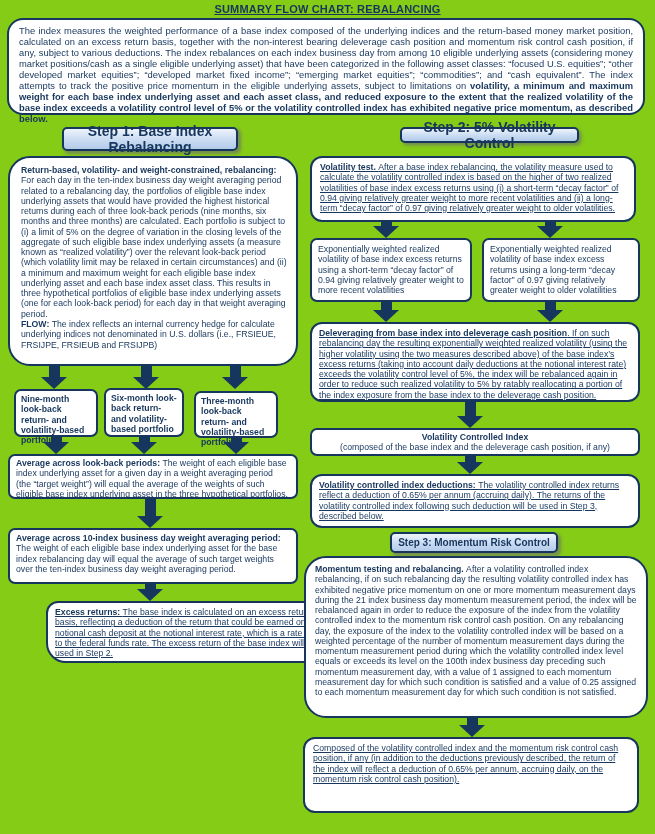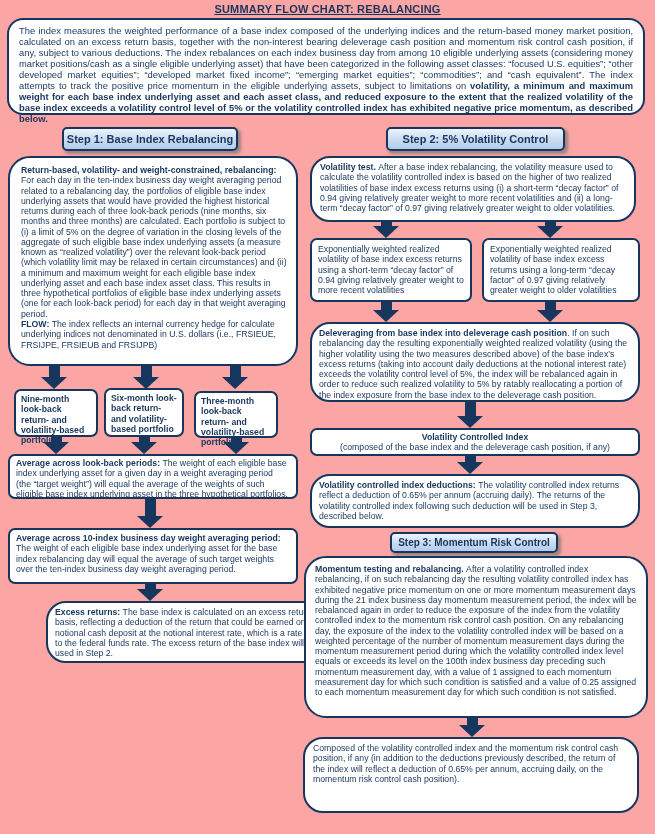--- a/index.html
+++ b/index.html
@@ -1,43 +1,43 @@
 <!DOCTYPE html>
 <html><head>
 <meta charset="utf-8">
 <style>
   html,body { margin:0; padding:0; background:#ffffff; }
   .page {
-    position:relative; width:655px; height:834px; background:#fca5a5;
+    position:relative; width:655px; height:834px; background:#84cc16;
     font-family:"Liberation Sans", sans-serif; color:#17365d; overflow:hidden;
   }
   .page-title {
     position:absolute; top:3px; left:0; width:100%; text-align:center;
     font-size:11px; font-weight:bold; text-decoration:underline; letter-spacing:0.2px;
   }
   .fbox {
     position:absolute; box-sizing:border-box; background:#ffffff;
     border:2.5px solid #17365d; color:#17365d;
     font-size:8.7px; line-height:1.18; text-align:left;
   }
   .fbox p { margin:0; }
   .fbox b { font-weight:bold; }
   .r-lg { border-radius:22px; }
-  .r-md { border-radius:20px; }
+  .r-md { border-radius:12px;text-decoration:underline; }
   .r-sm { border-radius:7px; }
   .intro-box {
     left:7px; top:18px; width:638px; height:97px; border-radius:16px;
     padding:5px 10px 4px 10px; font-size:9.4px; line-height:1.17; text-align:justify;
   }
   .step-btn {
     position:absolute; box-sizing:border-box;
     background:linear-gradient(180deg,#eef4fc 0%,#cfdff4 45%,#b3cbea 100%);
     border:2px solid #17365d; border-radius:5px;
     box-shadow:2.5px 2.5px 3px rgba(110,110,110,0.65);
-    color:#17365d; font-weight:bold; font-size:11px;
+    color:#17365d; font-weight:bold; font-size:14px;
     display:flex; align-items:center; justify-content:center; text-align:center;
   }
   .arrow { position:absolute; width:26px; }
   .arrow .stem { margin:0 auto; width:11px; background:#17365d; }
   .arrow .head {
     width:0; height:0; margin:0 auto;
     border-left:13px solid transparent; border-right:13px solid transparent;
     border-top:12px solid #17365d;
   }
   .ctr { text-align:center; }
@@ -48,21 +48,21 @@
 
 <div class="page">
 
   <div class="page-title">SUMMARY FLOW CHART:  REBALANCING</div>
 
   <div class="fbox intro-box">
     <p><span>The index measures the weighted performance of a base index composed of the underlying indices and the return-based money market position, calculated on an excess return basis, together with the non-interest bearing deleverage cash position and momentum risk control cash position, if any, subject to various deductions. The index rebalances on each index business day from among 10 eligible underlying assets (considering money market positions/cash as a single eligible underlying asset) that have been categorized in the following asset classes:  “focused U.S. equities”; “other developed market equities”; “developed market fixed income”; “emerging market equities”; “commodities”; and “cash equivalent”. The index attempts to track the positive price momentum in the eligible underlying assets, subject to limitations on </span><b>volatility, a minimum and maximum weight for each base index underlying asset and each asset class, and reduced exposure to the extent that the realized volatility of the base index exceeds a volatility control level of 5% or the volatility controlled index has exhibited negative price momentum, as described below.</b></p>
   </div>
 
   <div class="step-btn" style="left:62px; top:127px; width:176px; height:24px;">Step 1: Base Index Rebalancing</div>
-  <div class="step-btn" style="left:386px; top:127px; width:179px; height:24px;">Step 2:  5% Volatility Control</div>
+  <div class="step-btn" style="left:400px; top:127px; width:179px; height:16px;">Step 2:  5% Volatility Control</div>
 
   <div class="fbox r-lg" style="left:8px; top:156px; width:290px; height:210px; padding:7px 9px 5px 11px;">
     <p><b>Return-based, volatility- and weight-constrained, rebalancing: </b><span>For each day in the ten-index business day weight averaging period related to a rebalancing day, the portfolios of eligible base index underlying assets that would have provided the highest historical returns during each of three look-back periods (nine months, six months and three months) are calculated. Each portfolio is subject to (i) a limit of 5% on the degree of variation in the closing levels of the aggregate of such eligible base index underlying assets (a measure known as “realized volatility”) over the relevant look-back period (which volatility limit may be relaxed in certain circumstances) and (ii) a minimum and maximum weight for each eligible base index underlying asset and each base index asset class. This results in three hypothetical portfolios of eligible base index underlying assets (one for each look-back period) for each day in that weight averaging period.</span></p>
     <p><b>FLOW: </b><span>The index reflects an internal currency hedge for calculate underlying indices not denominated in U.S. dollars (i.e., FRSIEUE, FRSIJPE, FRSIEUB and FRSIJPB)</span></p>
   </div>
 
   <div class="arrow" style="left:41px; top:366px;">
       <div class="stem" style="height:11px;"></div>
       <div class="head"></div>
     </div>

